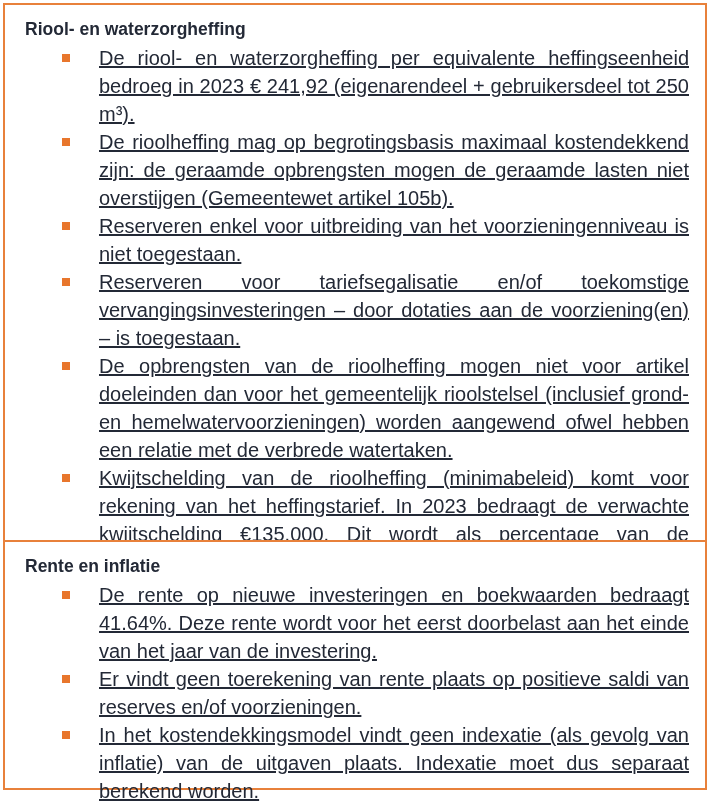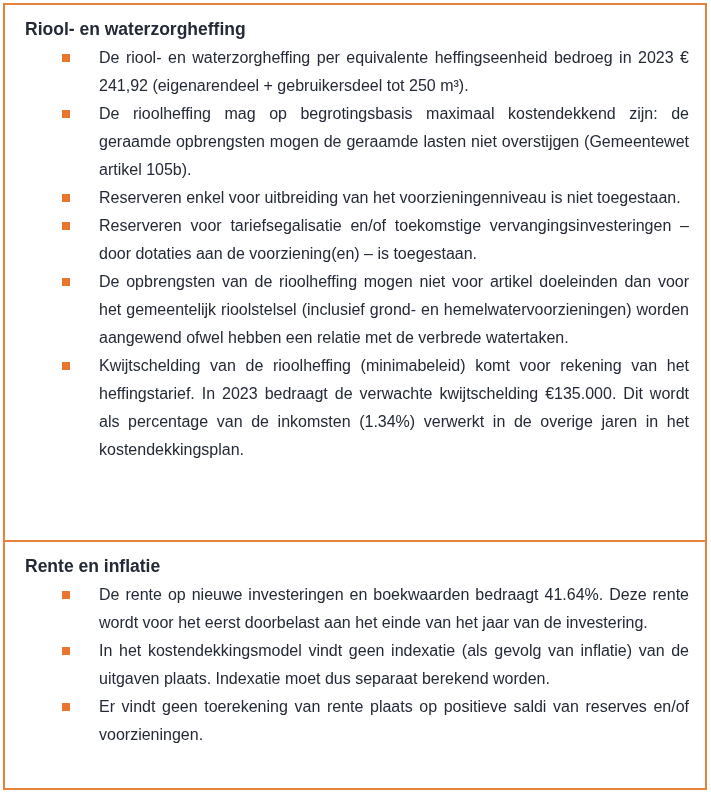--- a/index.html
+++ b/index.html
@@ -51,23 +51,24 @@
   .bullet-marker {
     flex: none;
     width: 8px;
     height: 8px;
     background: var(--bullet-color, #E8762C);
     margin: 10px 0 0 37px;
   }
   .bullet-text {
     flex: 1;
     margin-left: 29px;
-    font-size: 16px;
+    font-size: 20px;
     line-height: 28px;
     text-align: justify;
+    text-decoration: underline;
   }
 </style>
 </head>
 <body>
 
 <div>
 
   <section class="box box--first">
     <h2 class="box-title">Riool- en waterzorgheffing</h2>
     <ul class="bullet-list">
@@ -100,22 +101,22 @@
 
   <section class="box box--second">
     <h2 class="box-title">Rente en inflatie</h2>
     <ul class="bullet-list">
       <li class="bullet-item">
         <span class="bullet-marker"></span>
         <span class="bullet-text">De rente op nieuwe investeringen en boekwaarden bedraagt 41.64%. Deze rente wordt voor het eerst doorbelast aan het einde van het jaar van de investering.</span>
       </li>
       <li class="bullet-item">
         <span class="bullet-marker"></span>
-        <span class="bullet-text">In het kostendekkingsmodel vindt geen indexatie (als gevolg van inflatie) van de uitgaven plaats. Indexatie moet dus separaat berekend worden.</span>
+        <span class="bullet-text">Er vindt geen toerekening van rente plaats op positieve saldi van reserves en/of voorzieningen.</span>
       </li>
       <li class="bullet-item">
         <span class="bullet-marker"></span>
-        <span class="bullet-text">Er vindt geen toerekening van rente plaats op positieve saldi van reserves en/of voorzieningen.</span>
+        <span class="bullet-text">In het kostendekkingsmodel vindt geen indexatie (als gevolg van inflatie) van de uitgaven plaats. Indexatie moet dus separaat berekend worden.</span>
       </li>
     </ul>
   </section>
 
 </div>
 
 </body></html>

